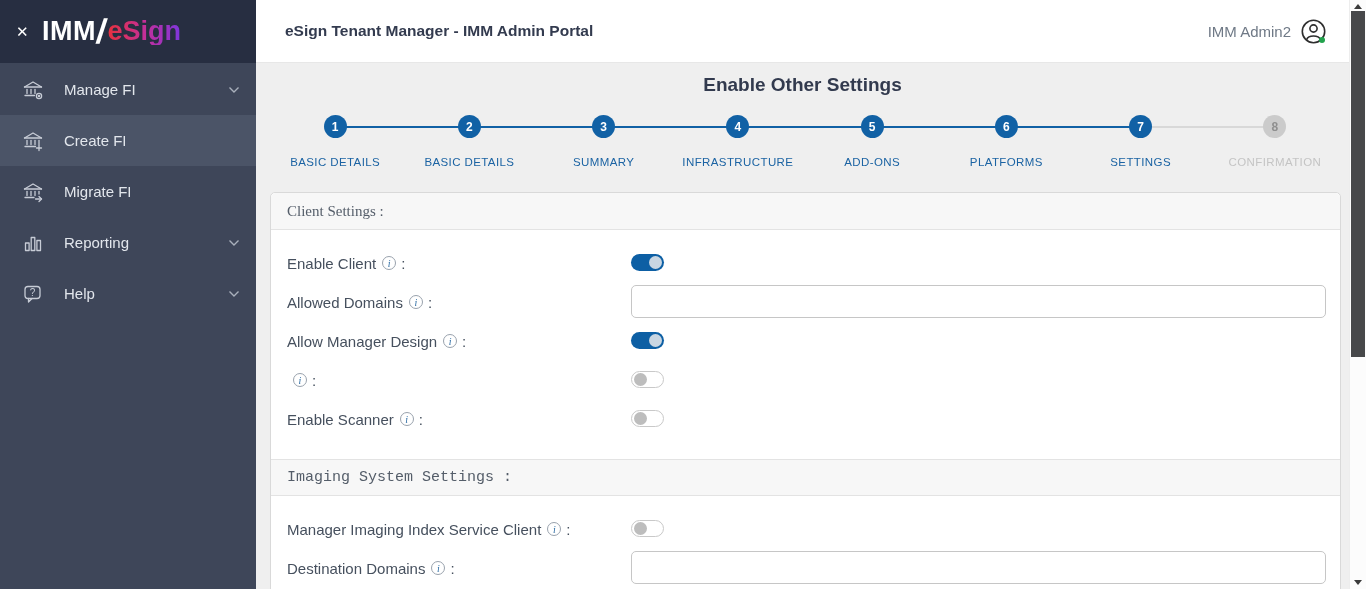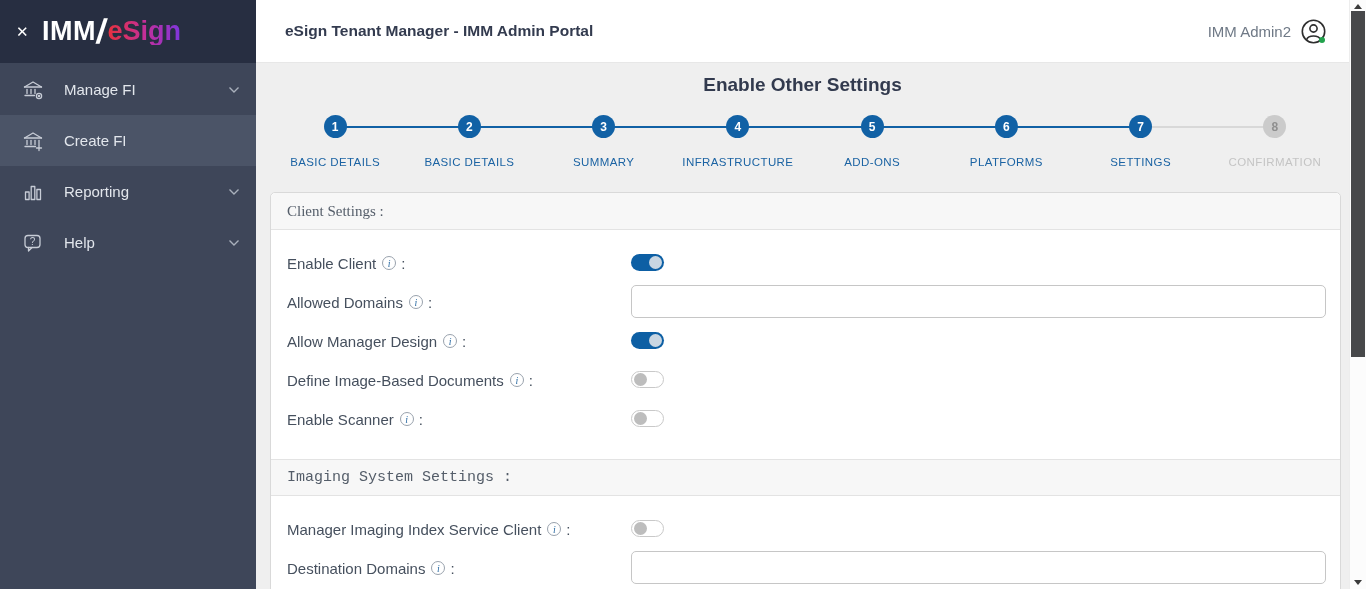--- a/index.html
+++ b/index.html
@@ -114,20 +114,36 @@
           <line x1="13" y1="10.5" x2="13" y2="14.5"></line>
             <line x1="17" y1="10.5" x2="17" y2="14.5"></line>
           <line x1="3" y1="16.5" x2="13.5" y2="16.5"></line>
           <line x1="17" y1="15.5" x2="17" y2="20.5"></line>
             <line x1="14.5" y1="18" x2="19.5" y2="18"></line>
         </g>
       </svg>
       <span class="nlabel">Create FI</span>
     </div>
 
+    <div class="nav-item">
+      <svg class="nicon" viewBox="0 0 22 22">
+        <g fill="none" stroke="#c7ccd6" stroke-width="1.3" stroke-linecap="round" stroke-linejoin="round">
+          <polyline points="2.5,8 11,3 19.5,8"></polyline>
+            <line x1="2.5" y1="8" x2="19.5" y2="8"></line>
+          <line x1="5" y1="10.5" x2="5" y2="14.5"></line>
+            <line x1="9" y1="10.5" x2="9" y2="14.5"></line>
+          <line x1="13" y1="10.5" x2="13" y2="14.5"></line>
+            <line x1="17" y1="10.5" x2="17" y2="13"></line>
+          <line x1="3" y1="16.5" x2="12" y2="16.5"></line>
+          <line x1="13.5" y1="18" x2="19.5" y2="18"></line>
+            <polyline points="17,15.5 19.5,18 17,20.5"></polyline>
+        </g>
+      </svg>
+      <span class="nlabel">Migrate FI</span>
+    </div>
 
     <div class="nav-item">
       <svg class="nicon" viewBox="0 0 22 22">
         <g fill="none" stroke="#c7ccd6" stroke-width="1.3" stroke-linejoin="round">
           <rect x="3.5" y="11" width="3.6" height="7.5"></rect>
           <rect x="9.2" y="5.5" width="3.6" height="13"></rect>
           <rect x="14.9" y="8.5" width="3.6" height="10"></rect>
         </g>
       </svg>
       <span class="nlabel">Reporting</span>
@@ -232,21 +248,20 @@
     <div class="frow" style="top:136px">
       <span>Allow Manager Design</span>
       <span class="info-badge">i</span>
       <span class="colon">:</span>
     </div>
     <div class="toggle on" style="top:139px">
         <div class="knob"></div>
       </div>
 
     <div class="frow" style="top:175px">
-      <span>Define Image-Based Documents</span>
       <span class="info-badge">i</span>
       <span class="colon">:</span>
     </div>
     <div class="toggle off" style="top:178px">
         <div class="knob"></div>
       </div>
 
     <div class="frow" style="top:214px">
       <span>Enable Scanner</span>
       <span class="info-badge">i</span>

